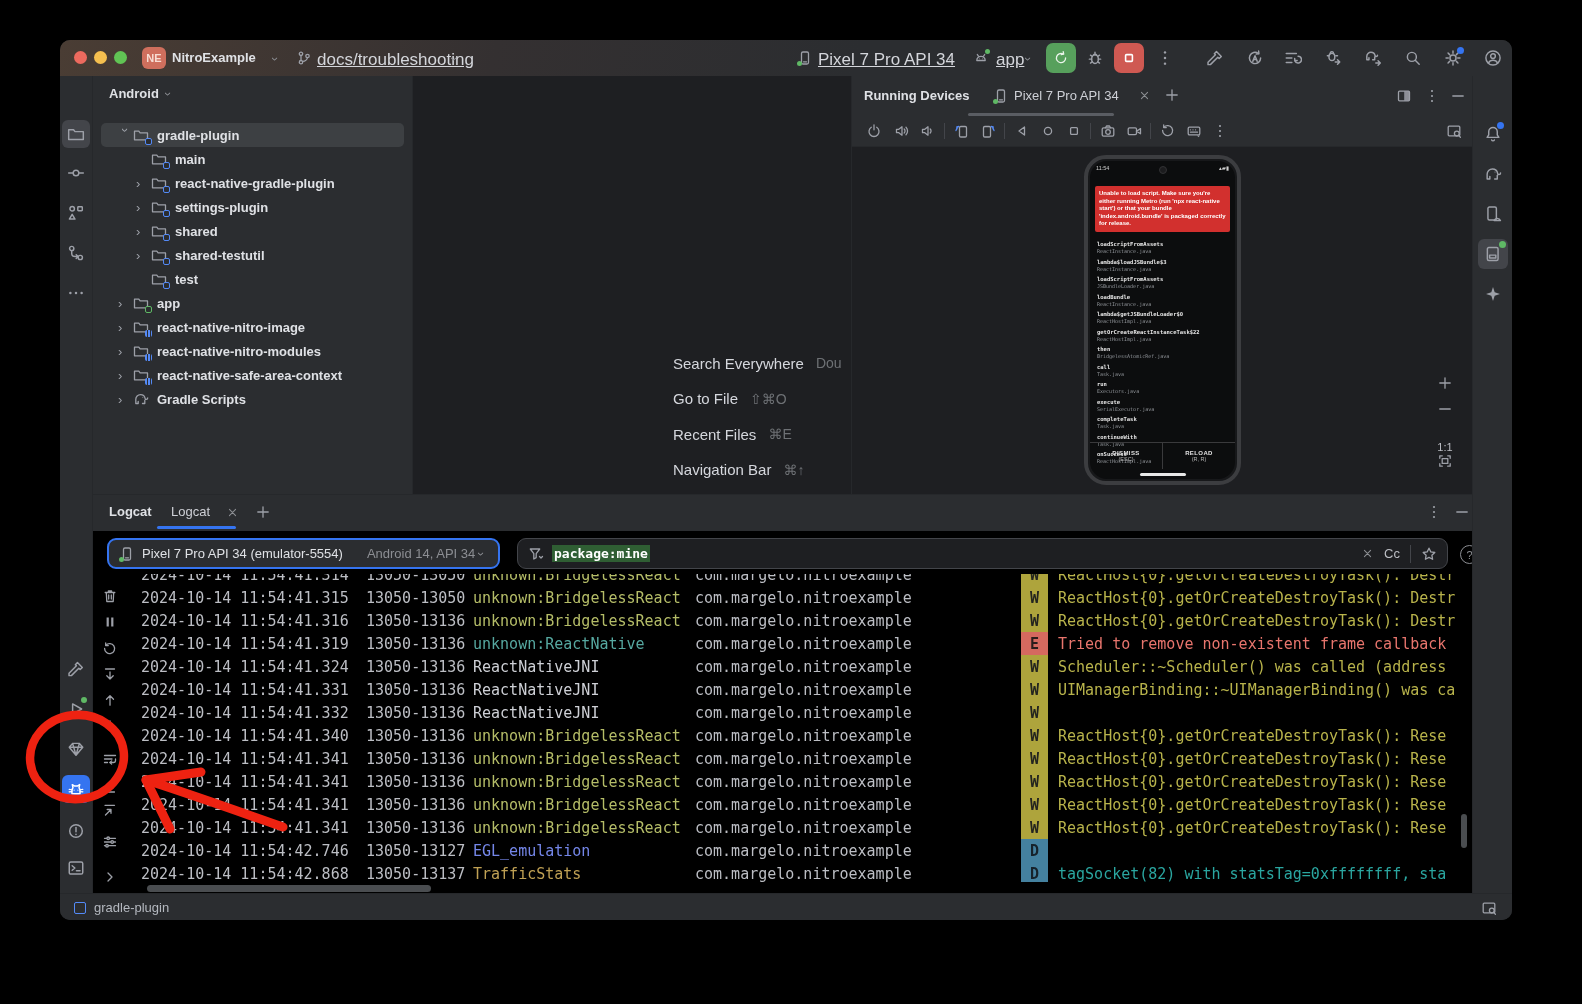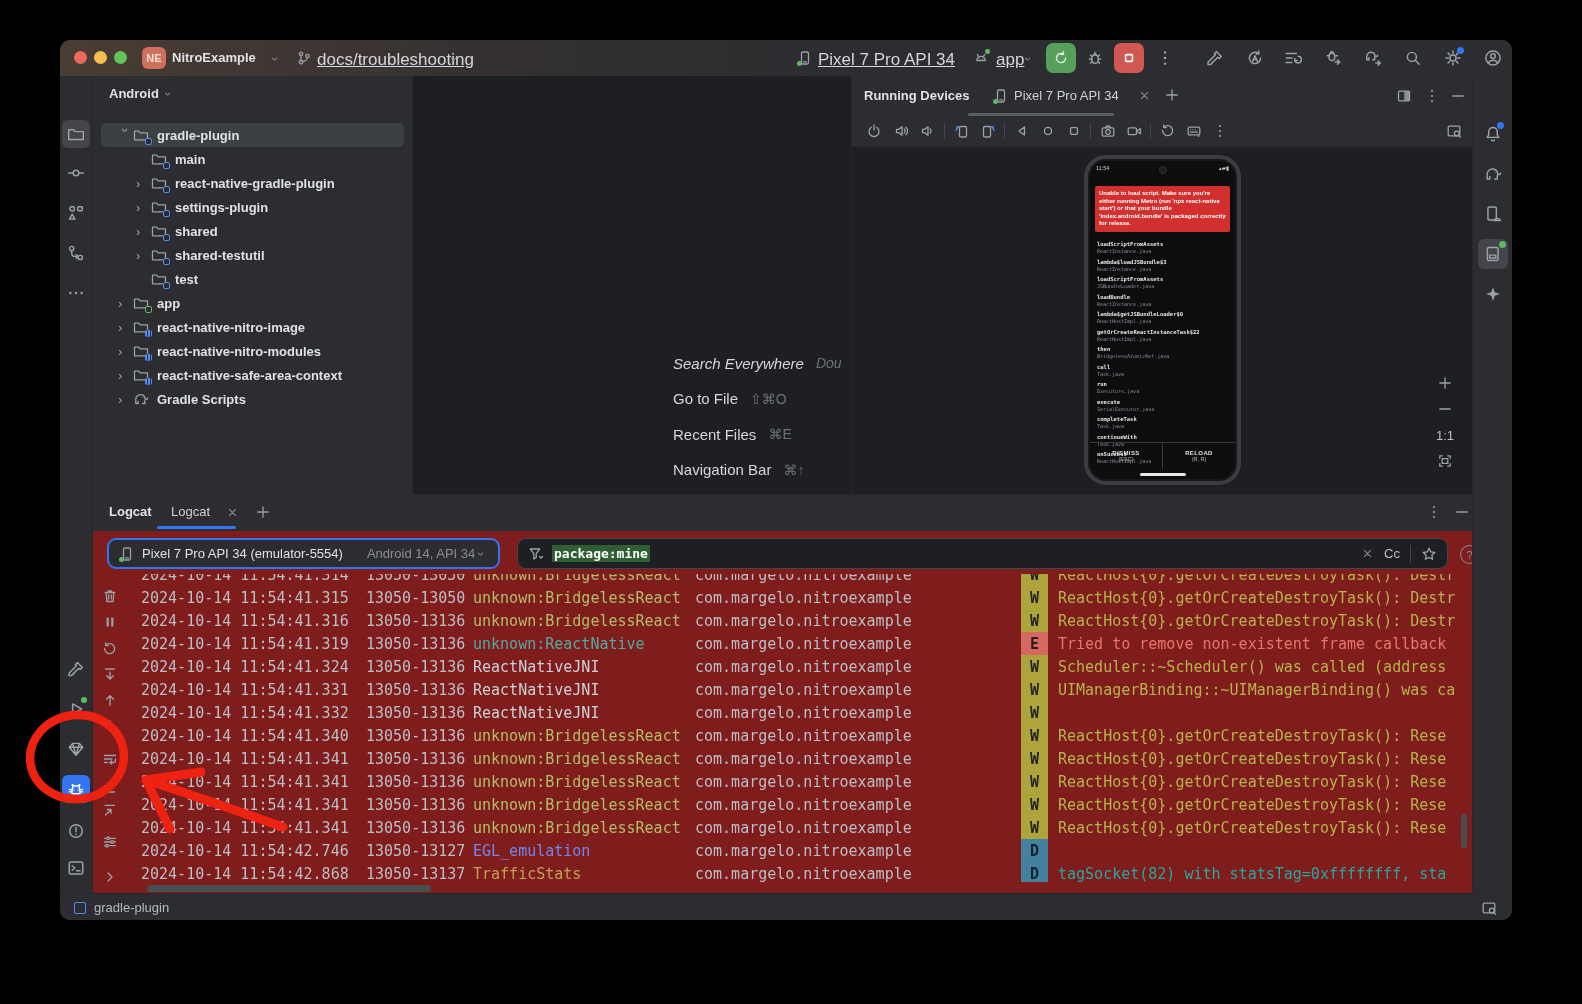--- a/index.html
+++ b/index.html
@@ -70,21 +70,21 @@
   #pframes .fn{color:#e6e6e6;font-size:5.5px;font-weight:bold;line-height:7px;font-family:"DejaVu Sans Mono",monospace;}
   #pframes .loc{color:#8f9398;font-size:5px;line-height:6px;font-family:"DejaVu Sans Mono",monospace;}
   #pbottom{position:absolute;left:0;right:0;bottom:10px;height:26px;border-top:1px solid #3a3a3c;display:flex;}
   #pbottom .pbtn{flex:1;display:flex;flex-direction:column;align-items:center;justify-content:center;}
   #pbottom .pbtn + .pbtn{border-left:1px solid #3a3a3c;}
   .pbl{color:#e3e3e3;font-size:6px;font-weight:bold;letter-spacing:.4px;}
   .pbk{color:#b5b5b5;font-size:5.5px;}
   #gesture{position:absolute;left:50%;bottom:3px;width:46px;height:3px;margin-left:-23px;background:#e8e8e8;border-radius:2px;}
   .zoomctl{position:absolute;left:581px;width:24px;height:22px;display:flex;align-items:center;justify-content:center;color:#9da0a8;font-size:11px;}
   
-  #logcat{left:33px;top:454px;width:1379px;height:399px;background:#7f1d1d;border-top:1px solid #26282b;}
+  #logcat{left:33px;top:454px;width:1379px;height:399px;background:#000000;border-top:1px solid #26282b;}
   #lctabs{left:0;top:0;width:100%;height:36px;background:#2b2d30;}
   .lcunder{left:64px;top:31px;width:79px;height:3px;background:#3574f0;border-radius:2px;}
   #combo{left:14px;top:43px;width:393px;height:31px;border:2px solid #3574f0;border-radius:9px;background:#2b2d30;
     box-sizing:border-box;display:flex;align-items:center;overflow:hidden;white-space:nowrap;}
   #filterbox{left:424px;top:43px;width:931px;height:31px;border:1px solid #43454a;border-radius:9px;background:#1e1f22;
     box-sizing:border-box;display:flex;align-items:center;}
   .fhl{background:#2f5e33;color:#fff;font-family:"DejaVu Sans Mono",monospace;font-size:13px;font-weight:bold;padding:1px 2px;}
   #ltool{left:0;top:81px;width:46px;height:310px;}
   .ltbtn{position:absolute;left:8px;width:18px;height:18px;display:flex;align-items:center;justify-content:center;color:#9da0a8;font-size:14px;}
   #logrows{left:48px;top:79px;width:1318px;height:308px;overflow:hidden;font-family:"DejaVu Sans Mono",monospace;font-size:15px;}
@@ -677,21 +677,21 @@
 
           </span>
           <span class="tlabel">Gradle Scripts</span>
         </div>
       </div>
   </div>
 
   <div class="abs" id="editor">
     <div id="shorts">
 
-        <div class="short" style="top: 277px; font-style: italic;">
+        <div class="short" style="top: 277px;">
           <span class="lab">Search Everywhere</span>
           <span class="keys">Dou</span>
         </div>
 
         <div class="short" style="top: 312.6px;">
           <span class="lab">Go to File</span>
           <span class="keys">⇧⌘O</span>
         </div>
 
         <div class="short" style="top: 348.2px;">
@@ -913,21 +913,21 @@
     <div class="zoomctl" style="top:296px">
         <svg class="i16">
           <use href="#s-plus"></use>
         </svg>
       </div>
     <div class="zoomctl" style="top:322px">
         <svg class="i16">
           <use href="#s-minus"></use>
         </svg>
       </div>
-    <div class="zoomctl" style="top:348px;font-size:13px;color:#bcbec4">1:1</div>
+    <div class="zoomctl" style="top:360px;font-size:11px;color:#bcbec4">1:1</div>
     <div class="zoomctl" style="top:374px">
         <svg class="i16">
           <use href="#s-fit"></use>
         </svg>
       </div>
   </div>
 
   <div class="abs" id="logcat">
     <div class="abs" id="lctabs">
       <span class="abs" style="left:16px;top:9px;color:#dfe1e5;font-size:13px;font-weight:bold">Logcat</span>

